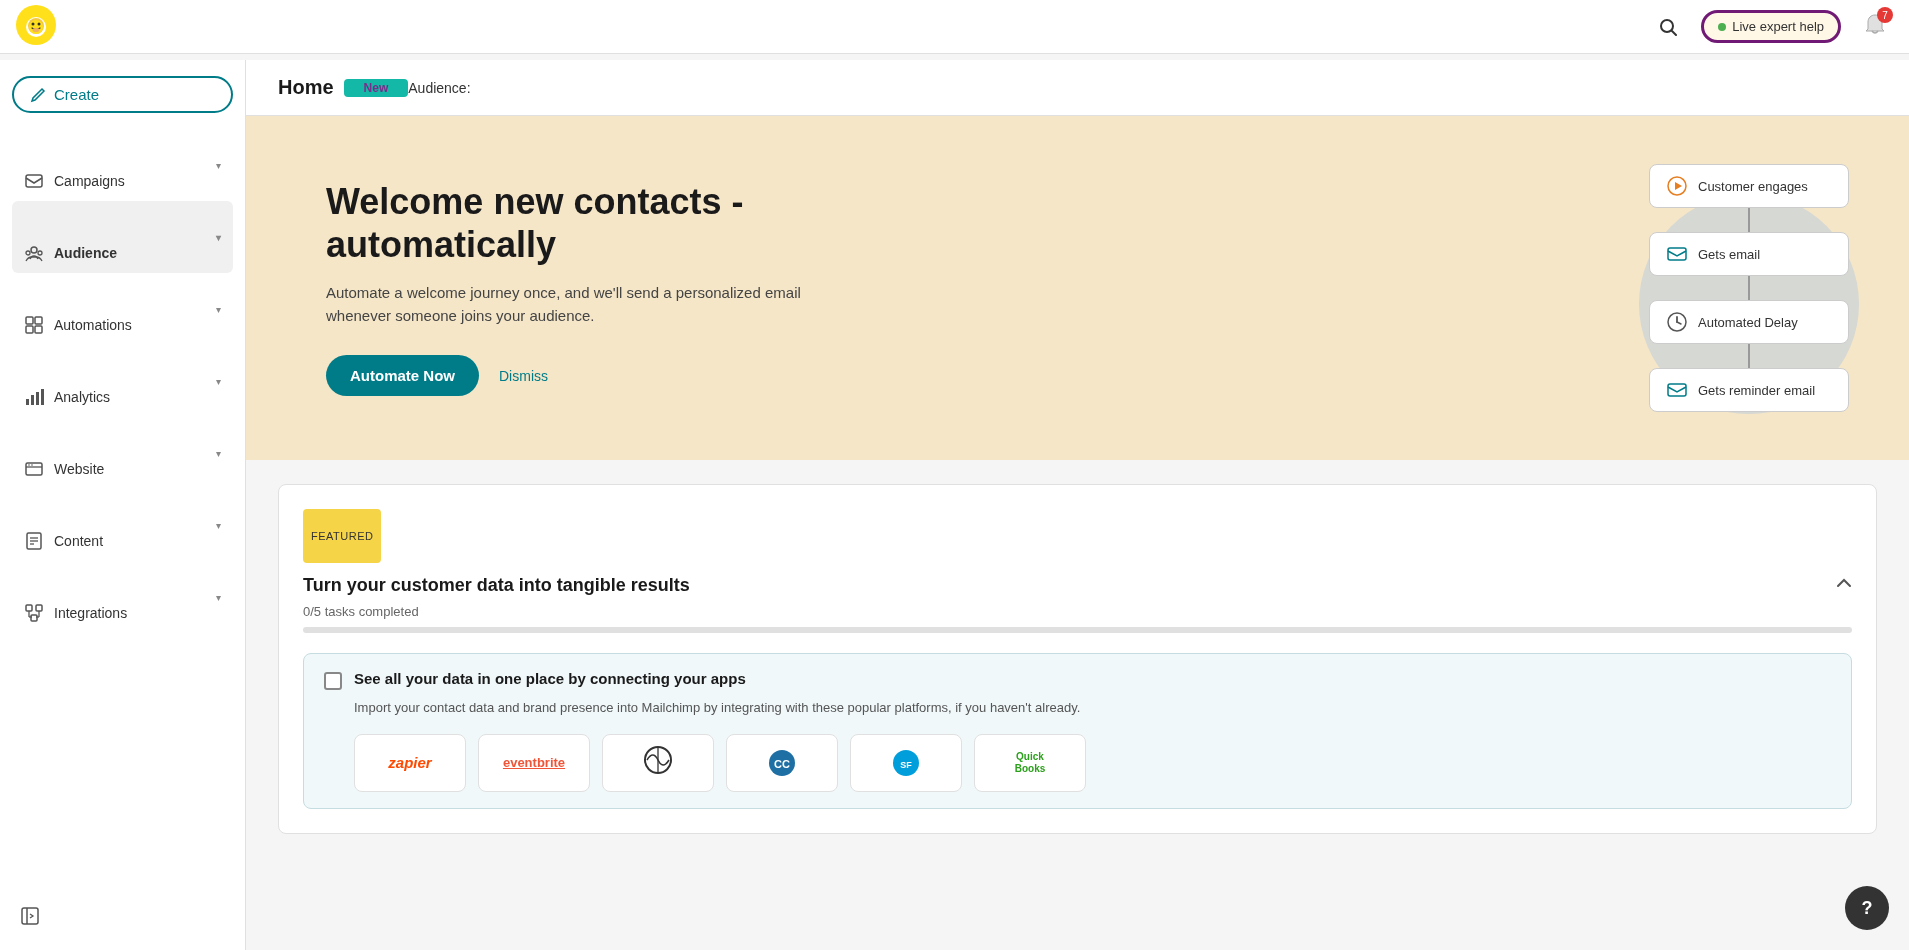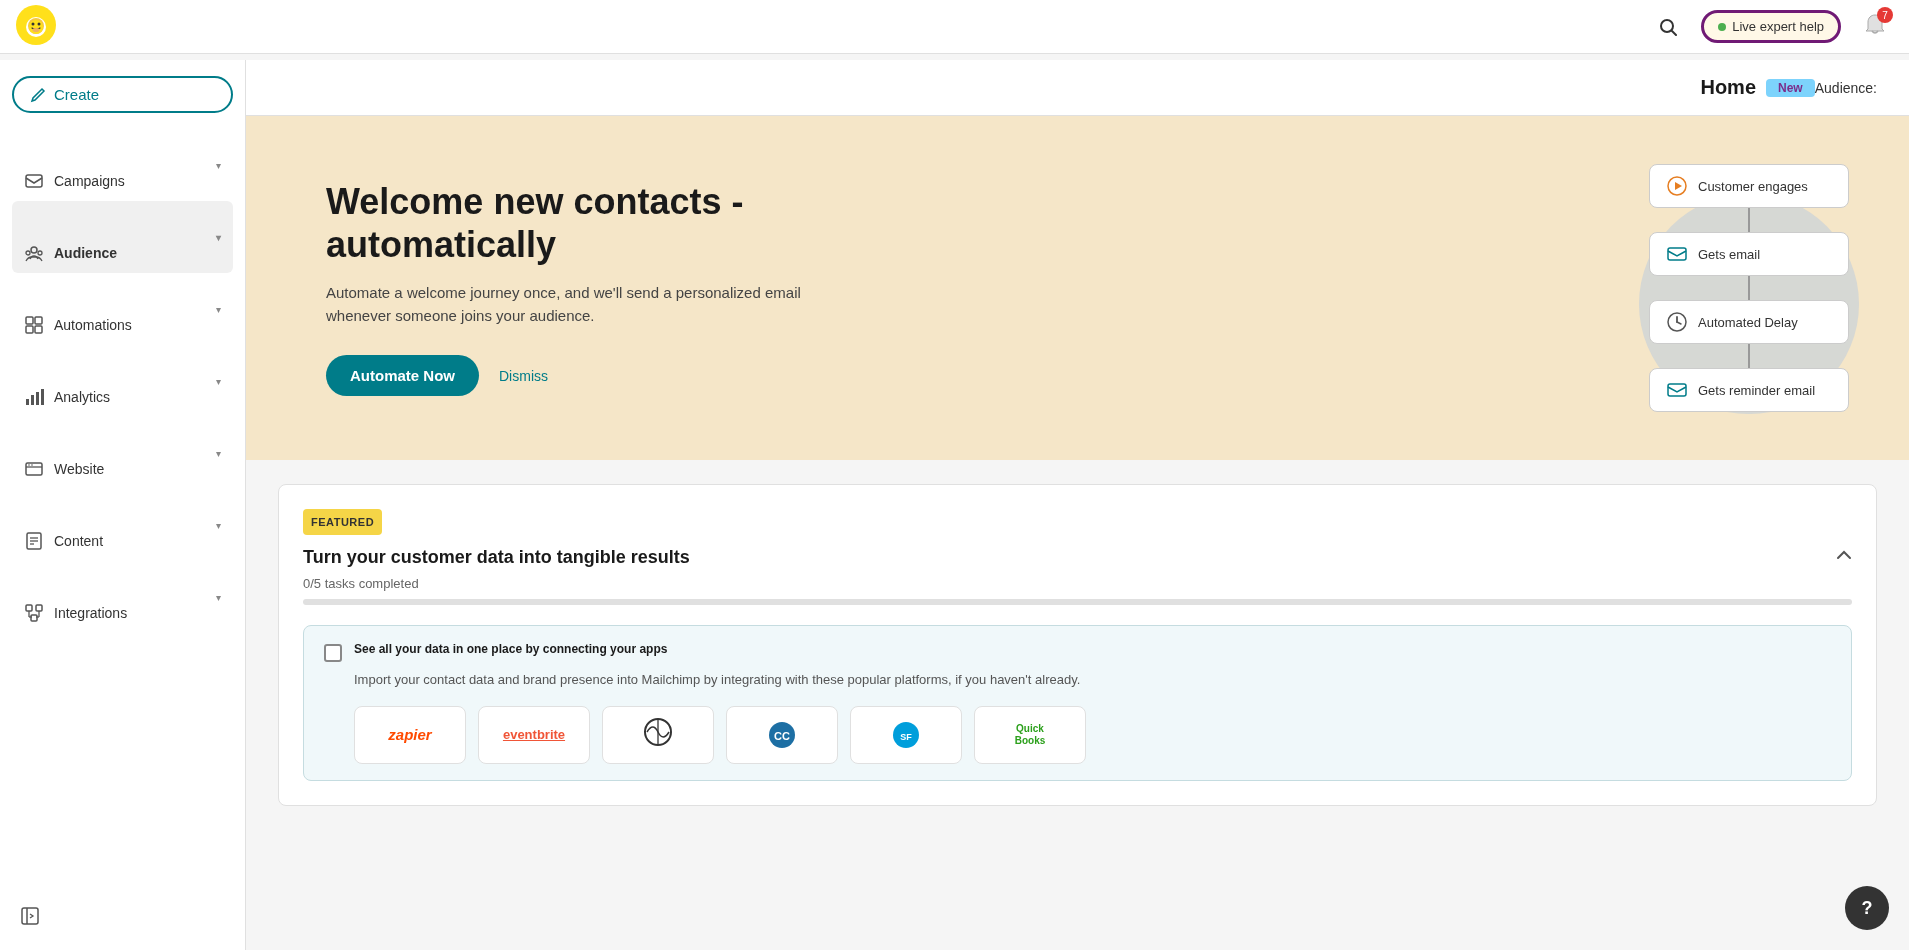--- a/index.html
+++ b/index.html
@@ -197,41 +197,41 @@
       overflow-y: auto;
       background: #f5f5f5;
     }
 
     
     .page-header {
       background: #fff;
       padding: 16px 32px;
       display: flex;
       align-items: center;
-      justify-content: flex-end;
+      justify-content: flex-start;
       border-bottom: 1px solid #e0e0e0;
     }
 
     .page-title-area {
       display: flex;
       align-items: center;
       gap: 10px;
     }
 
     .page-title {
       font-size: 20px;
       font-weight: 700;
       color: #1a1a1a;
     }
 
     .new-badge {
-      background: #7dd3fc;
+      background: #14b8a6;
       color: #7b2d8b;
       border-radius: 4px;
-      padding: 2px 12px;
+      padding: 2px 20px;
       font-size: 12px;
       font-weight: 600;
     }
 
     .audience-label {
       font-size: 14px;
       color: #333;
     }
 
     
@@ -340,22 +340,22 @@
       background: #fff;
       border-radius: 8px;
       border: 1px solid #e0e0e0;
       padding: 24px;
     }
 
     .featured-badge {
       background: #f5d547;
       color: #333;
       font-size: 11px;
-      font-weight: 700;
-      padding: 7px 8px;
+      font-weight: 400;
+      padding: 21px 8px;
       border-radius: 4px;
       display: inline-block;
       margin-bottom: 12px;
       letter-spacing: 0.5px;
     }
 
     .featured-header {
       display: flex;
       align-items: center;
       justify-content: space-between;
@@ -408,21 +408,21 @@
       height: 18px;
       border: 2px solid #888;
       border-radius: 3px;
       flex-shrink: 0;
       margin-top: 2px;
       cursor: pointer;
       background: #fff;
     }
 
     .task-title {
-      font-size: 12px;
+      font-size: 15px;
       font-weight: 700;
       color: #1a1a1a;
     }
 
     .task-description {
       font-size: 13px;
       color: #555;
       margin-left: 30px;
       line-height: 1.5;
       margin-bottom: 16px;

